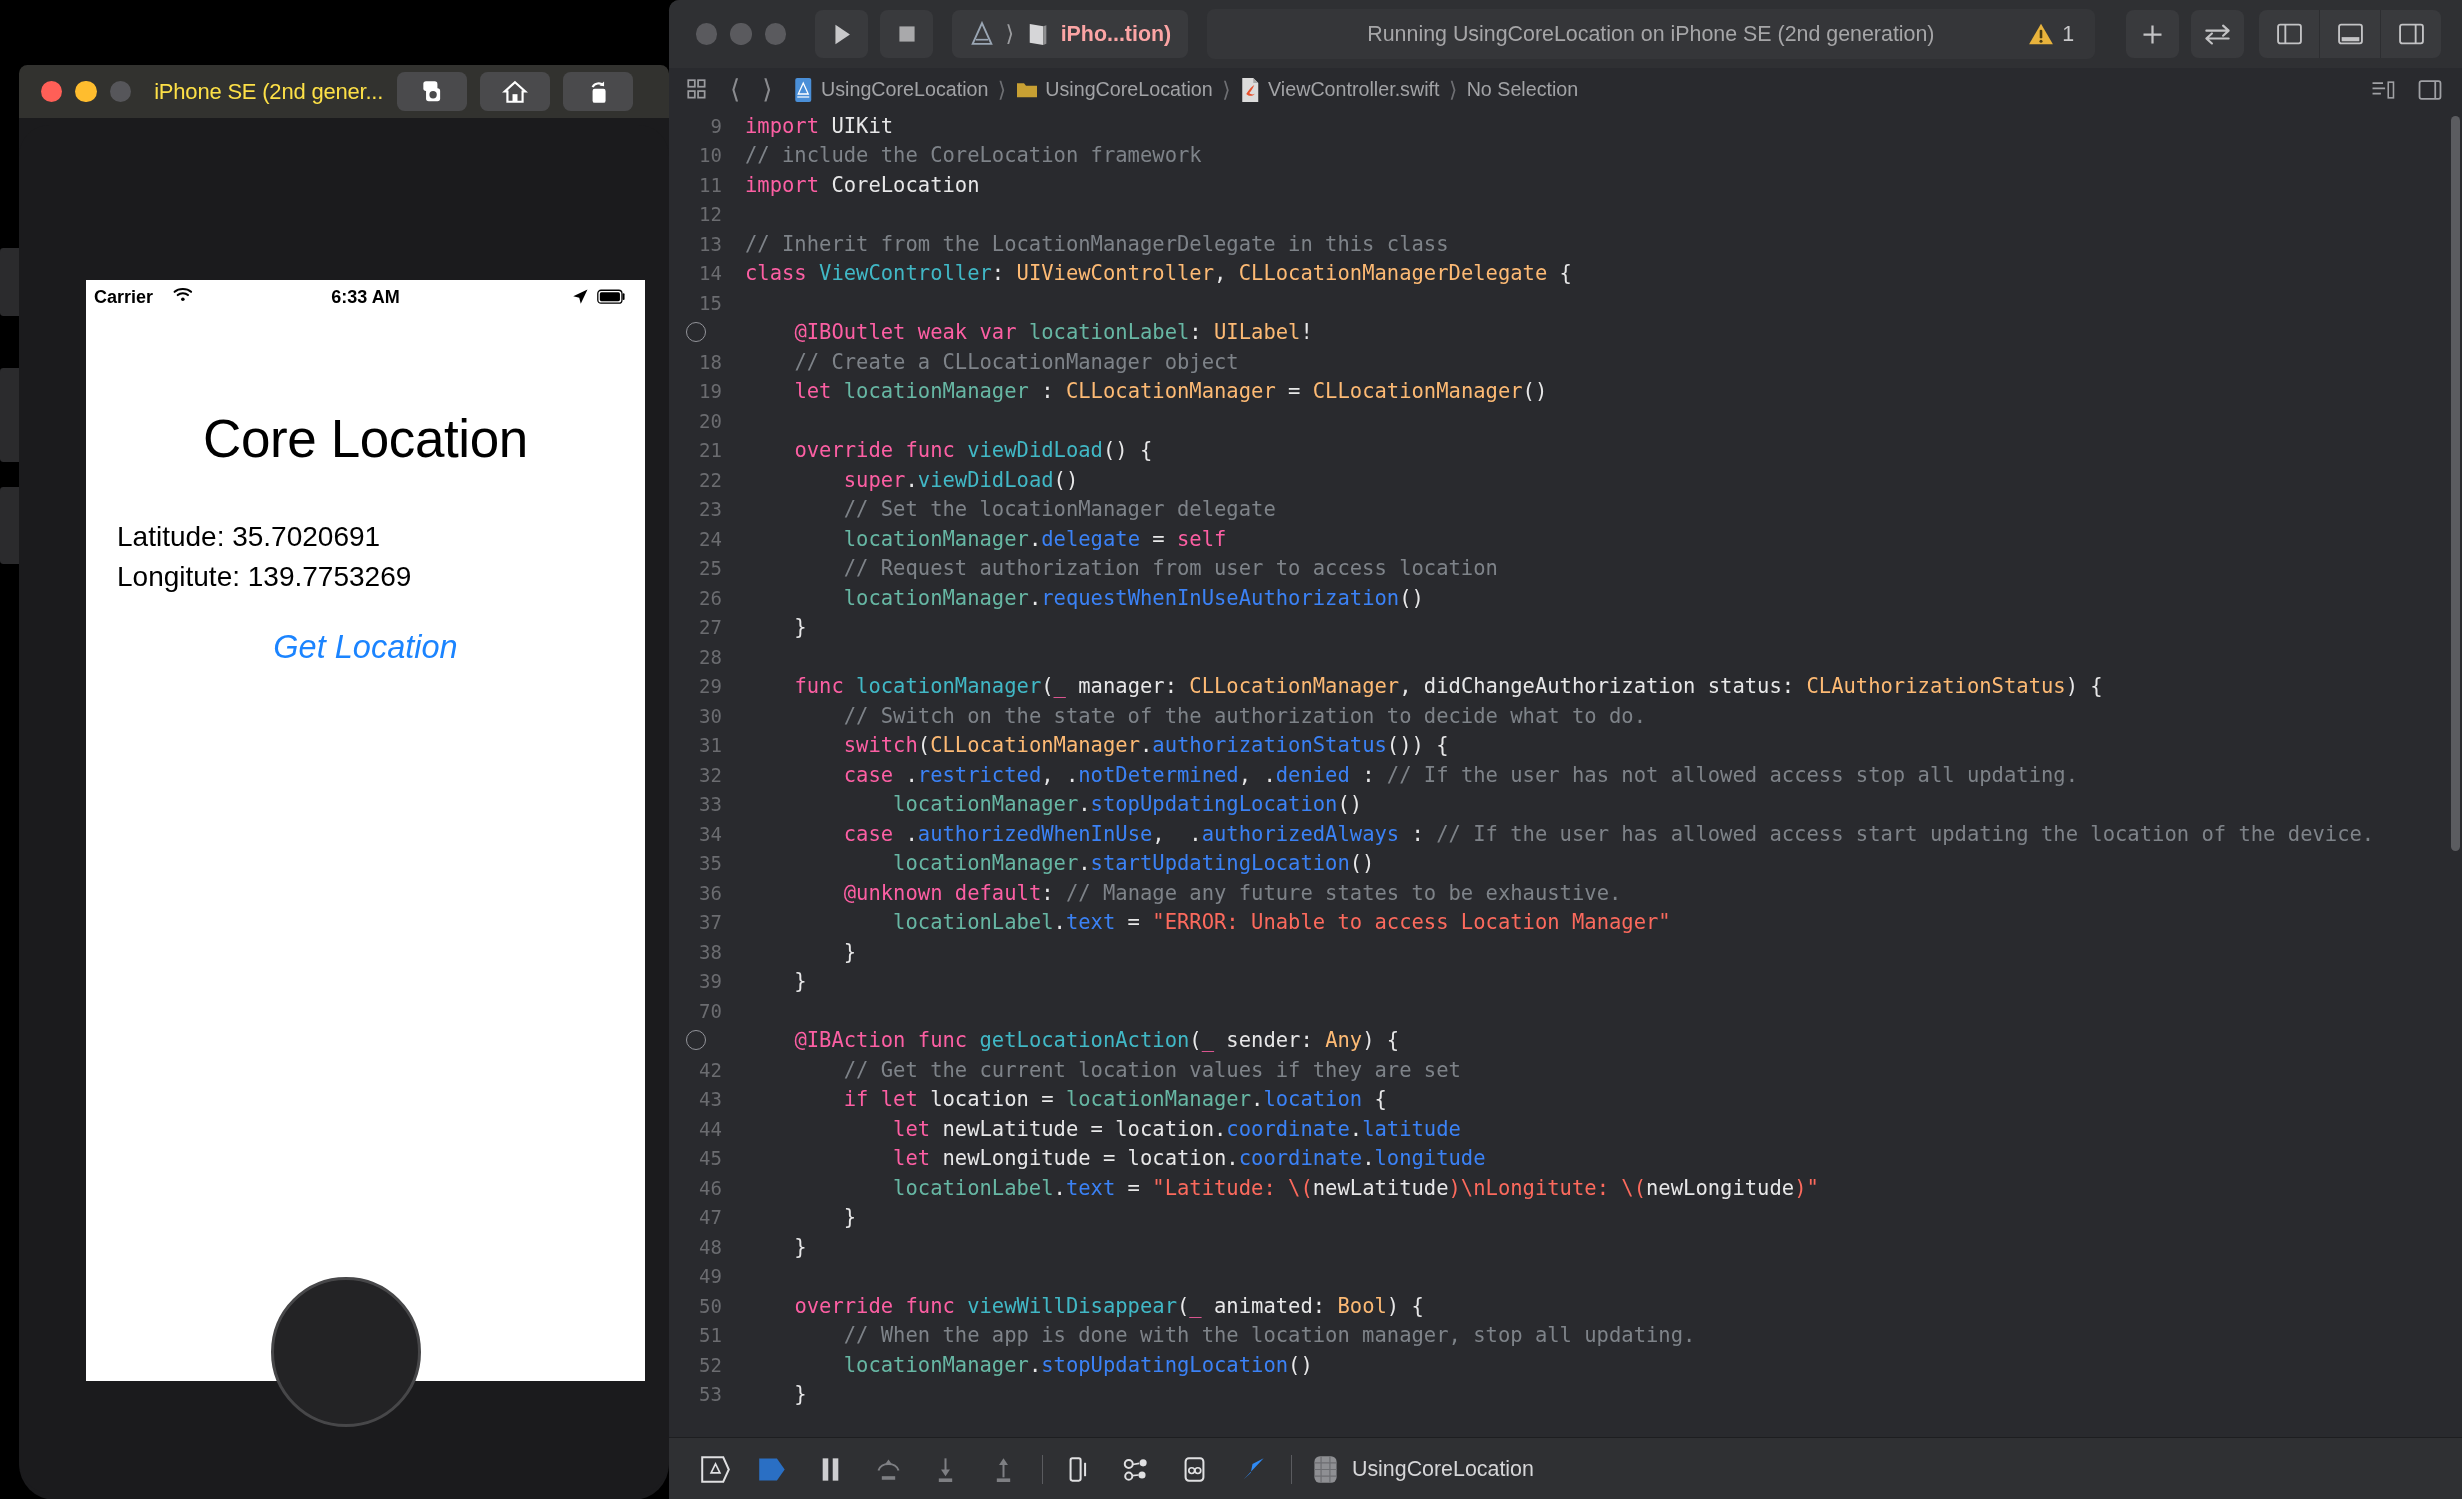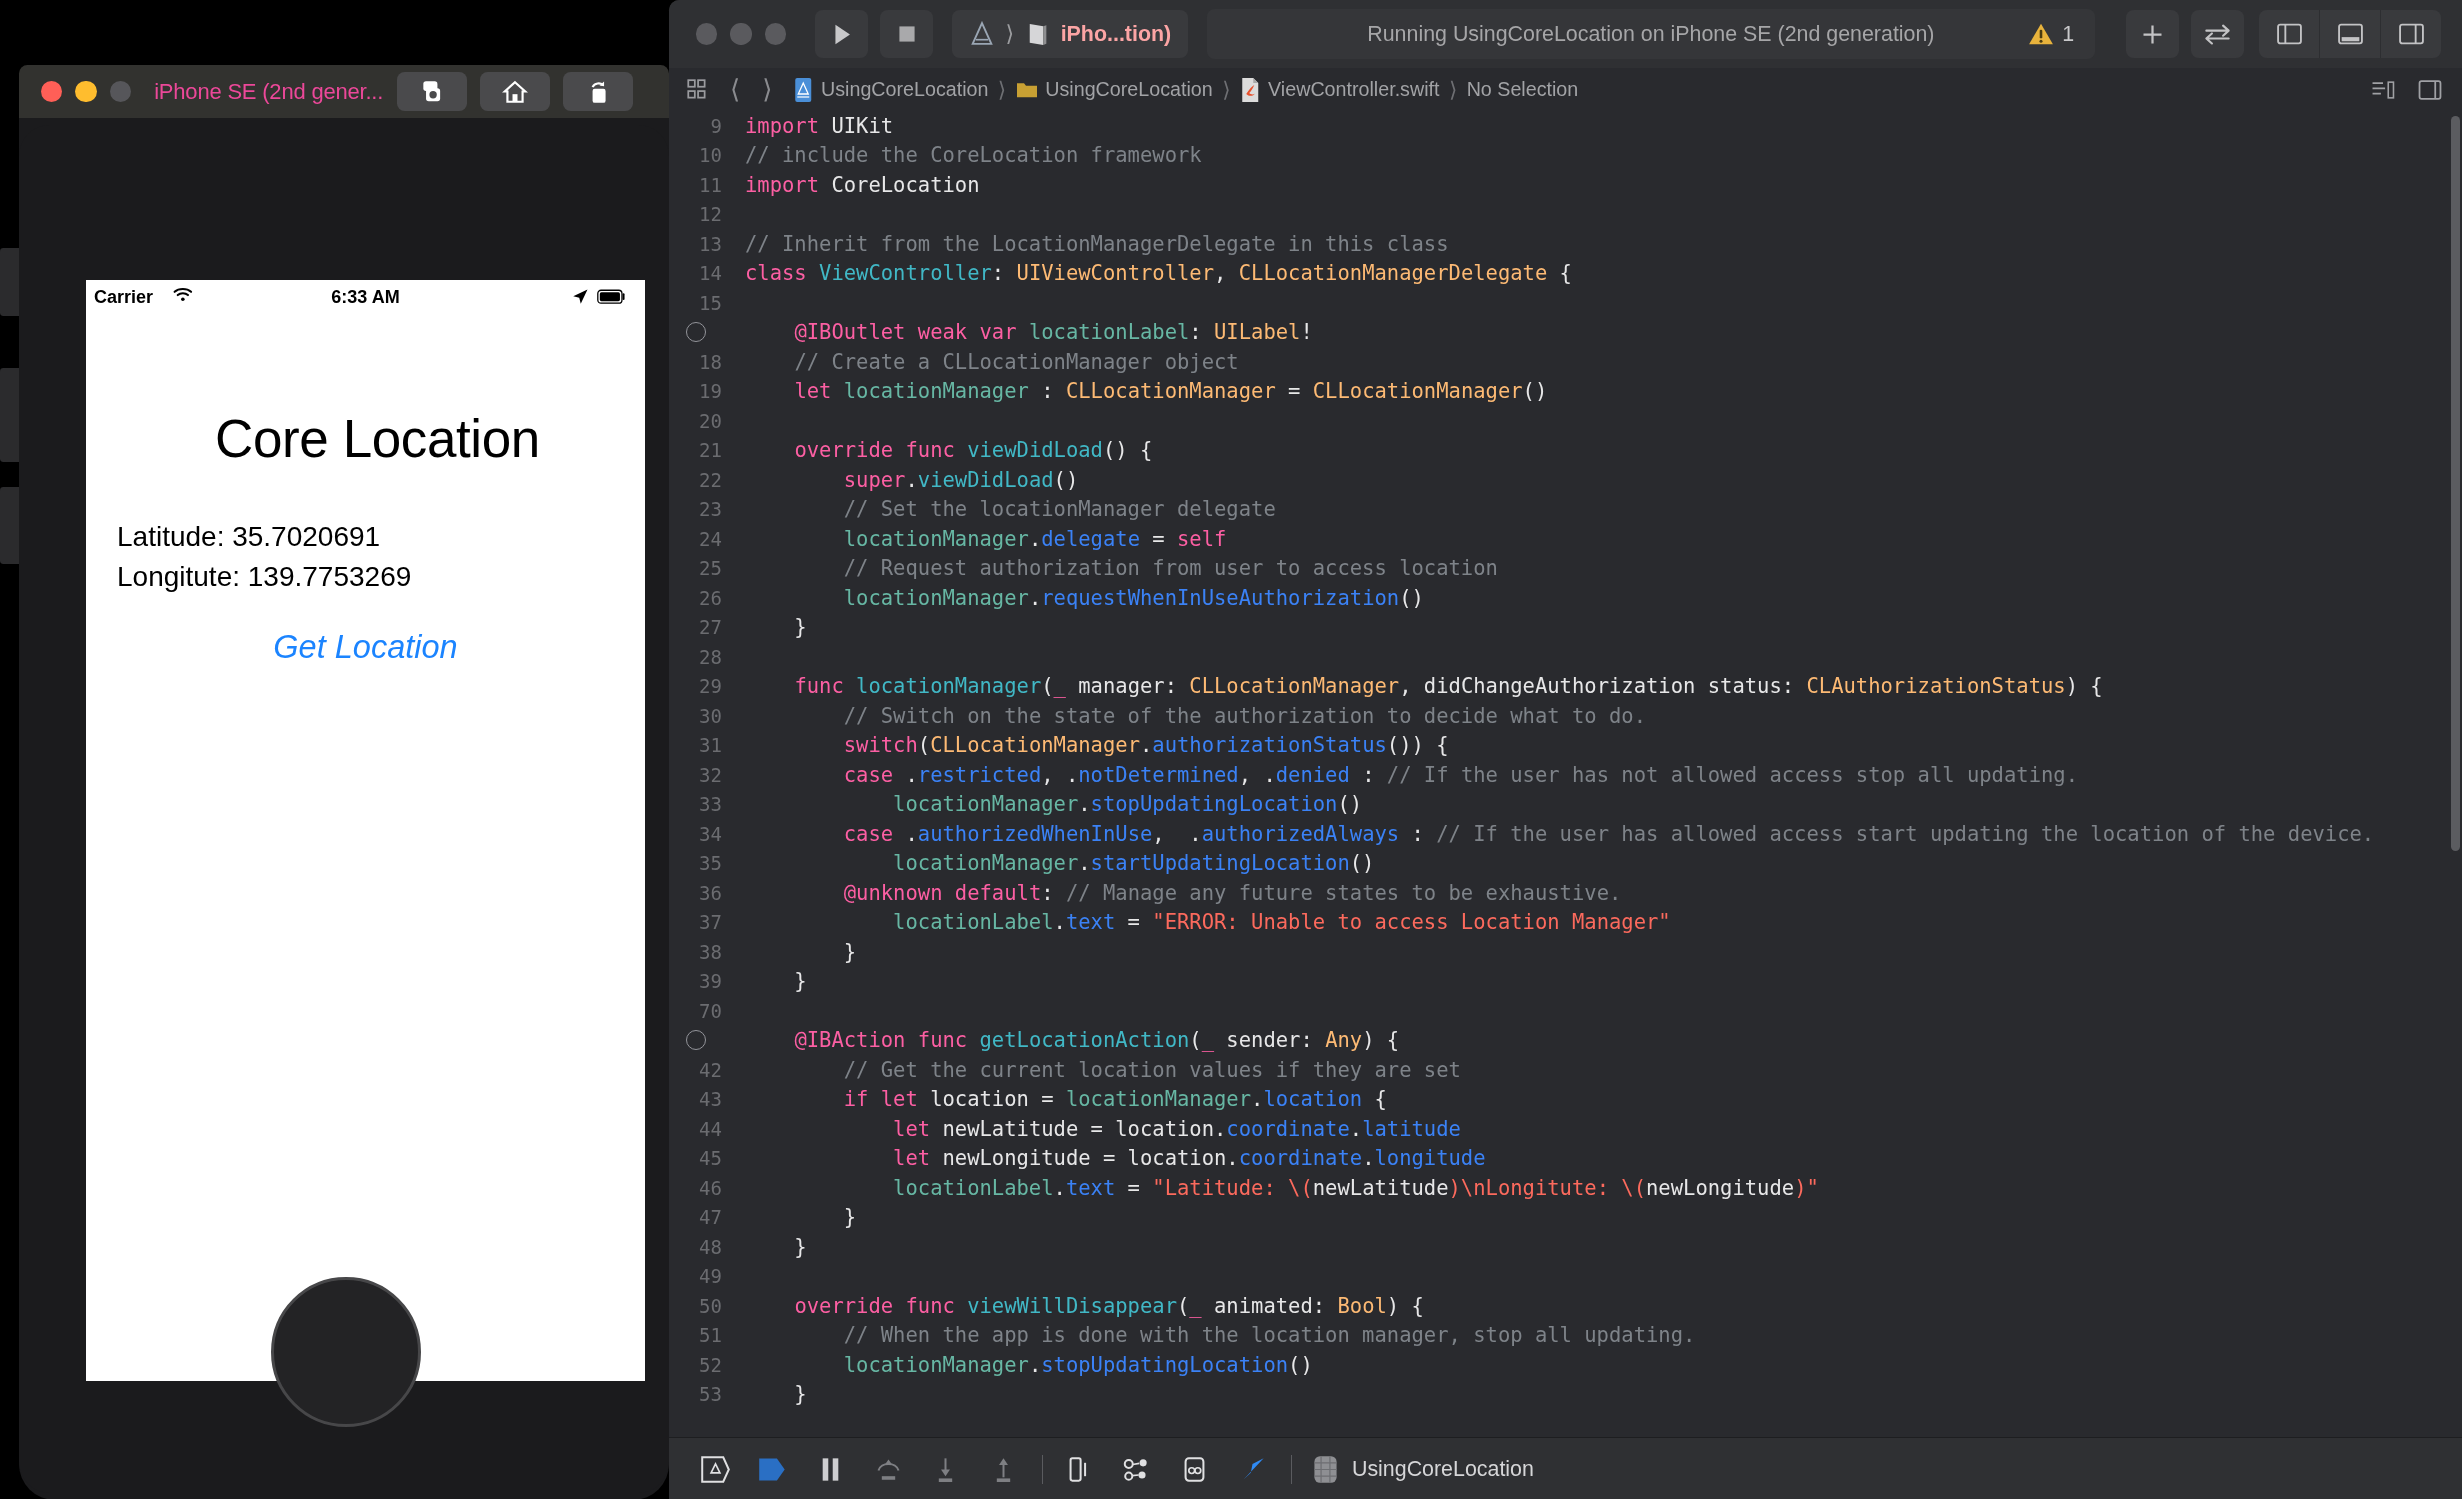--- a/index.html
+++ b/index.html
@@ -8,40 +8,40 @@
 
   
   #sim{position:absolute;left:0;top:0;width:669px;height:1500px;background:#000;}
   #sim-titlebar{position:absolute;left:19px;top:65px;width:650px;height:53px;
      background:#32322f;border-radius:8.5px 8.5px 0 0;display:flex;align-items:center;}
   .tl-dots{display:flex;gap:13px;margin-left:22px;}
   .tl-dot{width:21.4px;height:21.4px;border-radius:50%;}
   .tl-red{background:#ff5f57;}
   .tl-yel{background:#ffbd2e;}
   .tl-gry{background:#56565a;}
-  #sim-title{margin-left:23px;color:#ec4899;font-size:22px;white-space:nowrap;letter-spacing:-0.2px;}
+  #sim-title{margin-left:23px;color:#fde047;font-size:22px;white-space:nowrap;letter-spacing:-0.2px;}
   #sim-tb-btns{display:flex;gap:13px;margin-left:13.7px;}
   .sim-tb-btn{width:70px;height:39px;background:#4a4a4c;border-radius:7.7px;
     display:flex;align-items:center;justify-content:center;}
   .sim-tb-btn svg{display:block;}
 
   #sim-device{position:absolute;left:19px;top:118px;width:650px;height:1382px;background:#1b1b1d;
      border-radius:0 0 36px 36px;overflow:hidden;}
   #sim-bezel-inner{position:absolute;left:0;top:6.8px;width:650px;height:1368px;background:#1b1b1d;border-radius:31px;}
   #sim-screen{position:absolute;left:67px;top:162px;width:559px;height:1101px;background:#fff;overflow:hidden;}
   
   .peek{position:absolute;left:0;background:#2b2b2d;width:32.5px;border-radius:3.4px;}
 
   #ios-statusbar{position:absolute;left:0;top:0;width:559px;height:34px;background:#fff;
     display:flex;align-items:center;color:#000;font-size:18px;font-weight:600;}
   #ios-carrier{position:absolute;left:8px;display:flex;align-items:flex-start;gap:20px;}
   #ios-time{position:absolute;left:0;width:559px;text-align:center;}
   #ios-right{position:absolute;right:19px;display:flex;align-items:center;gap:7.7px;}
 
-  #app-title{position:absolute;left:12px;top:128px;width:559px;text-align:center;
+  #app-title{position:absolute;left:0;top:128px;width:559px;text-align:center;
      color:#000;font-size:53px;font-weight:400;letter-spacing:-0.4px;}
   #app-label{position:absolute;left:31px;top:237px;width:504px;color:#000;font-size:28px;line-height:1.42;}
   #app-button{position:absolute;left:0;top:349px;width:559px;text-align:center;
      color:#1b84ff;font-size:32.5px;font-style:italic;}
   #sim-homebtn{position:absolute;left:252px;top:1159px;width:144px;height:144px;border-radius:50%;
     border:3.4px solid #474749;background:#232325;}
 
   
   #xc{position:absolute;left:669px;top:0;width:1794px;height:1500px;background:#292a2e;
       border-radius:10.3px 0 0 0;overflow:hidden;}

